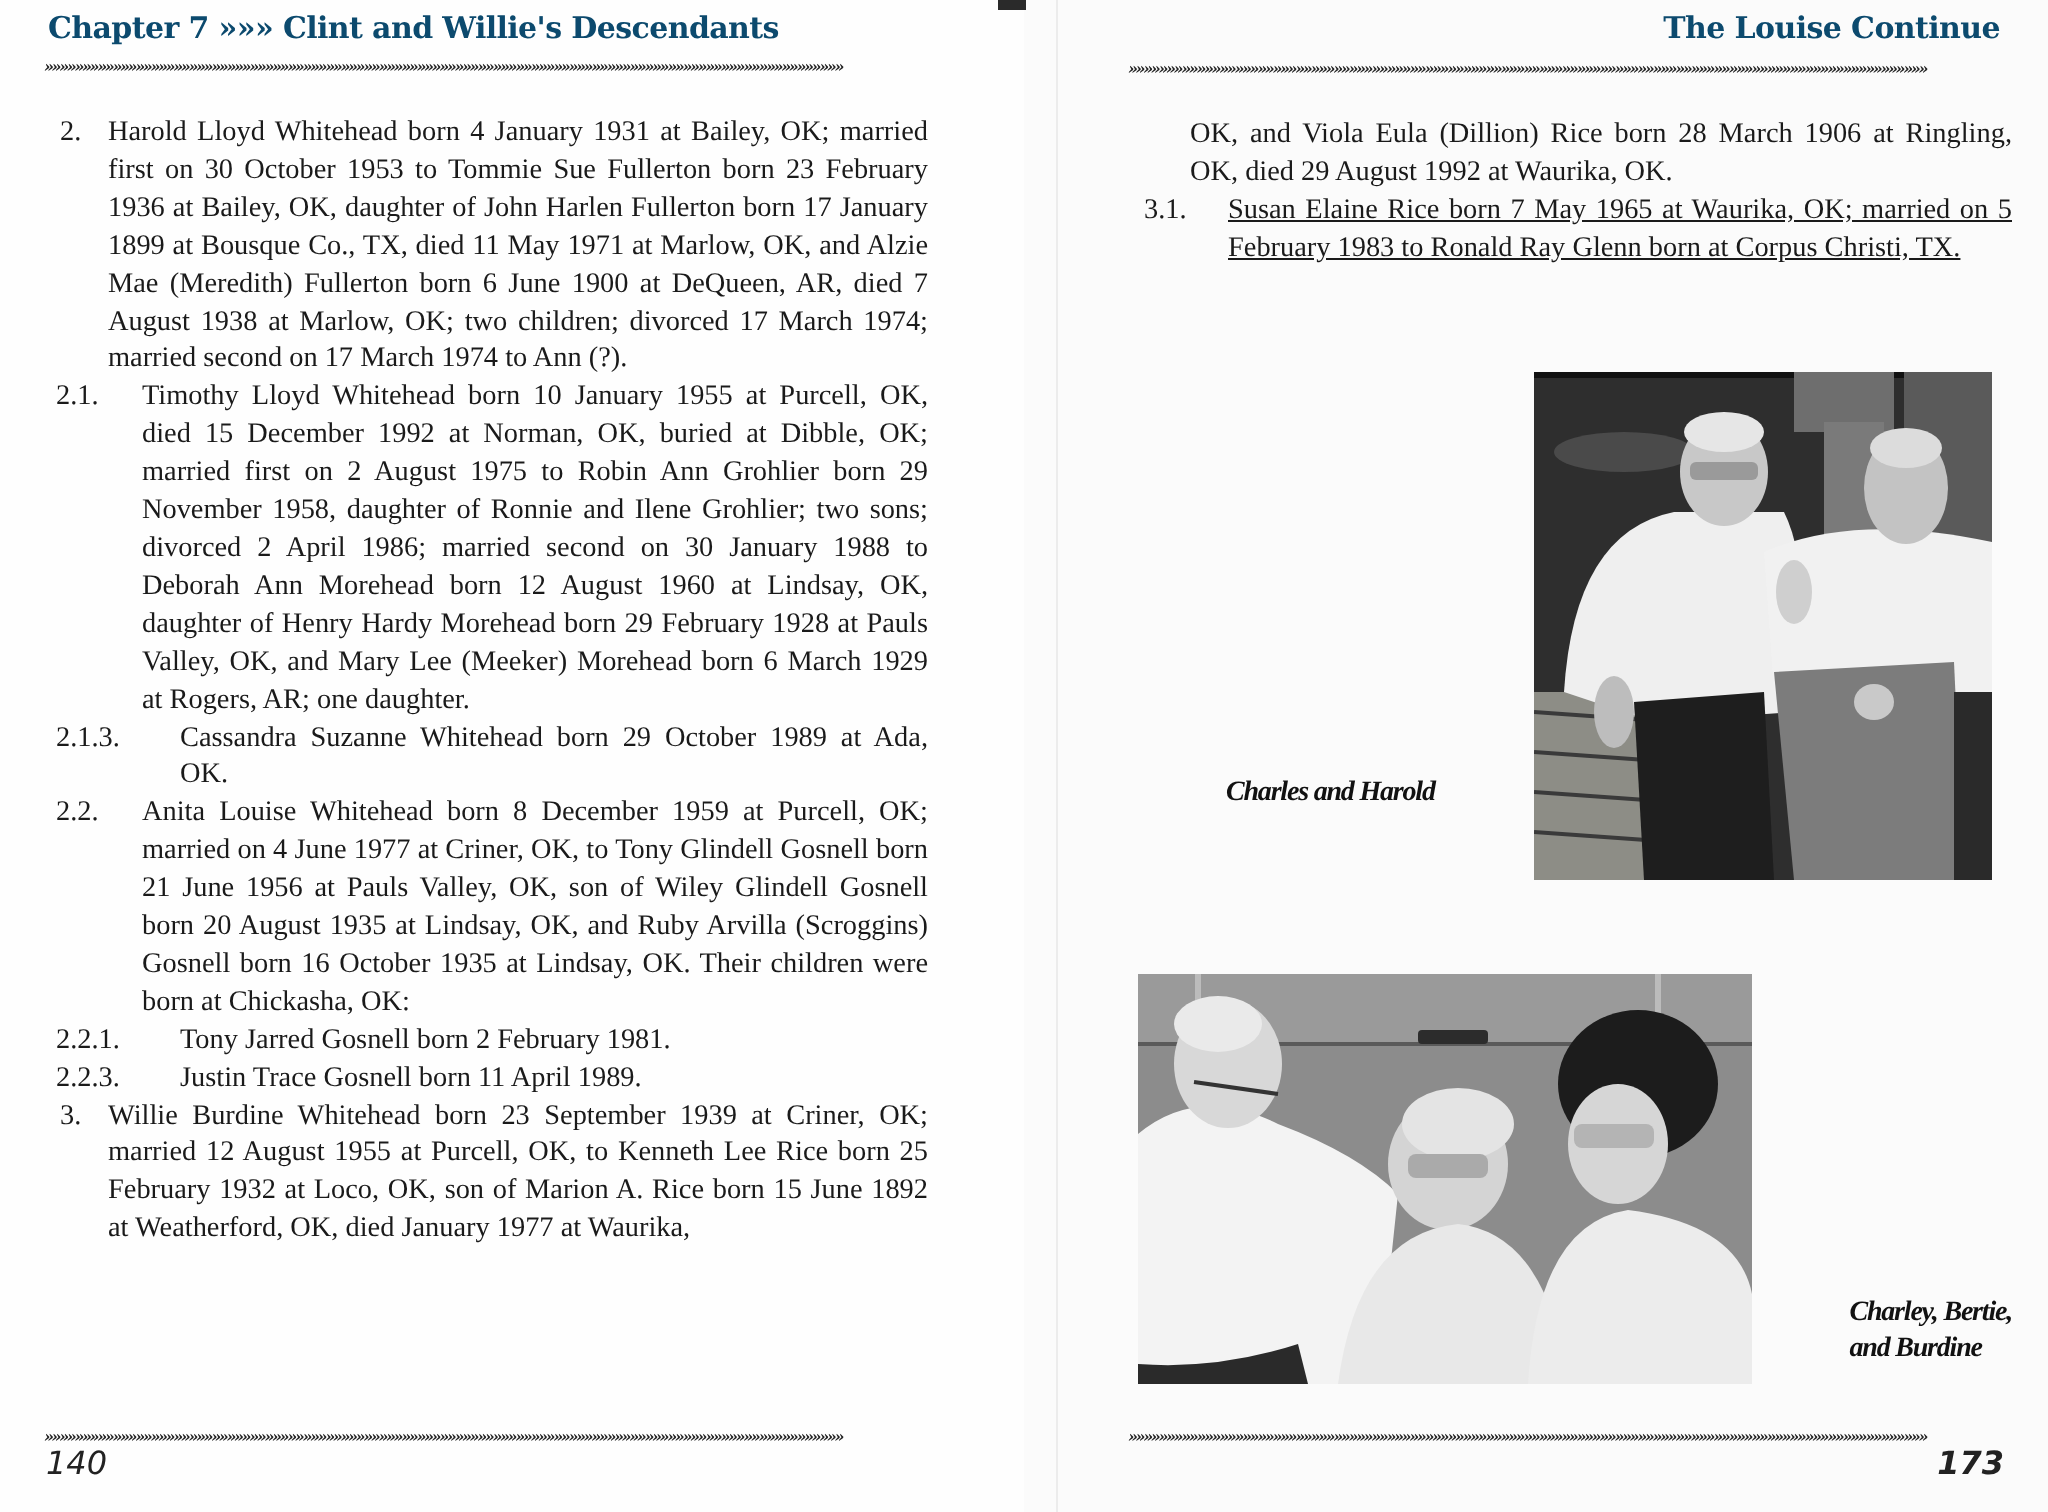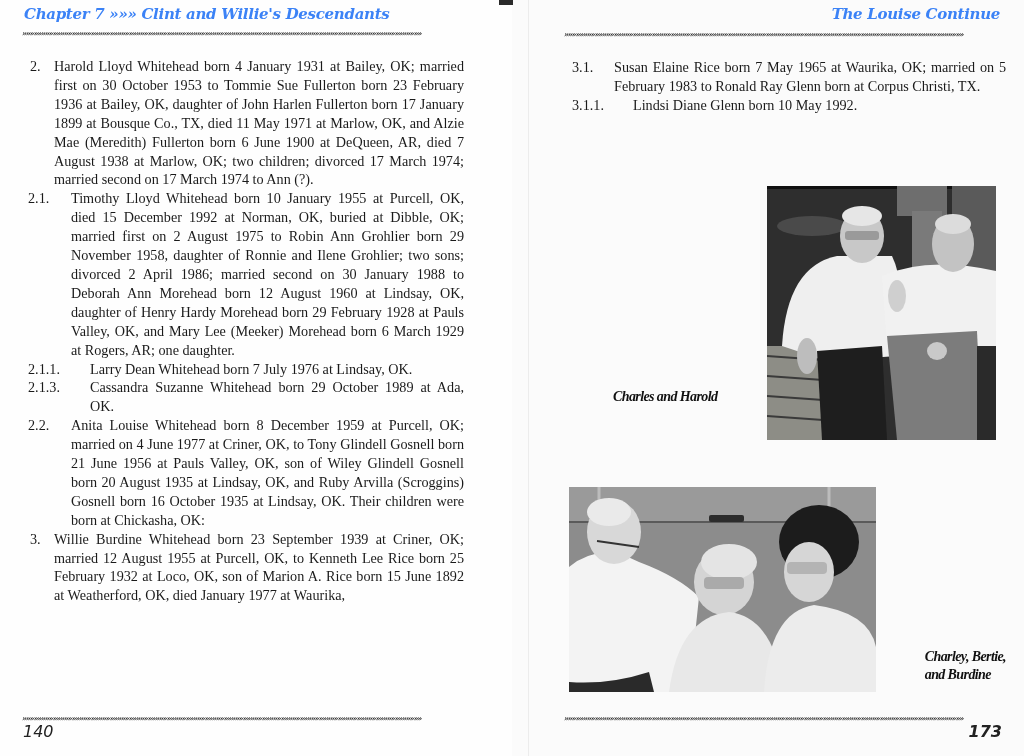--- a/index.html
+++ b/index.html
@@ -9,22 +9,22 @@
     font-family: "Liberation Serif", "DejaVu Serif", serif;
   }
   .page { position: absolute; top: 0; height: 756px; }
   .page-left { left: 0; width: 512px; background: #fefefe; }
   .page-right { left: 512px; width: 512px; background: #fbfbfb; }
   .gutter-line { position: absolute; left: 528px; top: 0; width: 1px; height: 756px; background: #ececec; }
   .top-mark { position: absolute; left: 499px; top: 0; width: 14px; height: 5px; background: #2a2a2a; }
 
   .running-head {
     position: absolute; top: 5px;
-    font-family: "DejaVu Serif", serif; font-style: italic; font-weight: bold;
-    font-size: 15px; letter-spacing: -0.3px; color: #3b82f6; white-space: nowrap;
+    font-family: "DejaVu Serif", serif; font-weight: bold;
+    font-size: 15px; letter-spacing: -0.3px; color: #0c4a6e; white-space: nowrap;
   }
   .rh-left { left: 24px; }
   .rh-right { right: 24px; }
   .chevrons {
     position: absolute; height: 10px; overflow: hidden; white-space: nowrap;
     font-family: "DejaVu Serif", serif; font-weight: bold; font-style: italic;
     font-size: 8px; line-height: 10px; letter-spacing: -1.2px; color: #222;
   }
   .chev-top-left { left: 22px; top: 28px; width: 438px; }
   .chev-top-right { left: 564px; top: 29px; width: 436px; }
@@ -42,21 +42,21 @@
   .entries-right { left: 569px; top: 58px; width: 437px; }
   .entry { position: relative; text-align: justify; }
   .entry .num { position: absolute; left: 0; top: 0; }
   .entry .txt { display: block; }
   .lvl-1 .txt { padding-left: 24px; }
   .lvl-2 .txt { padding-left: 41px; }
   .lvl-2 .num { left: -2px; }
   .lvl-3 .txt { padding-left: 60px; }
   .lvl-3 .num { left: -2px; }
   .entries-right .lvl-cont .txt { padding-left: 26px; }
-  .entries-right .lvl-2 .txt { padding-left: 45px; }
+  .entries-right .lvl-2 .txt { padding-left: 45px; text-decoration: underline; }
   .entries-right .lvl-2 .num { left: 3px; }
   .entries-right .lvl-3 .txt { padding-left: 64px; }
   .entries-right .lvl-3 .num { left: 3px; }
 
   .photo { position: absolute; overflow: hidden; }
   .photo svg { display: block; width: 100%; height: 100%; }
   .photo-1 { left: 767px; top: 186px; width: 229px; height: 254px; background: #2b2b2b; }
   .photo-2 { left: 569px; top: 487px; width: 307px; height: 205px; background: #8a8a8a; }
 
   .caption {
@@ -84,45 +84,48 @@
 <div class="entries entries-left">
   <div class="entry lvl-1">
     <span class="num">2.</span>
     <span class="txt">Harold Lloyd Whitehead born 4 January 1931 at Bailey, OK; married first on 30 October 1953 to Tommie Sue Fullerton born 23 February 1936 at Bailey, OK, daughter of John Harlen Fullerton born 17 January 1899 at Bousque Co., TX, died 11 May 1971 at Marlow, OK, and Alzie Mae (Meredith) Fullerton born 6 June 1900 at DeQueen, AR, died 7 August 1938 at Marlow, OK; two children; divorced 17 March 1974; married second on 17 March 1974 to Ann (?).</span>
   </div>
   <div class="entry lvl-2">
     <span class="num">2.1.</span>
     <span class="txt">Timothy Lloyd Whitehead born 10 January 1955 at Purcell, OK, died 15 December 1992 at Norman, OK, buried at Dibble, OK; married first on 2 August 1975 to Robin Ann Grohlier born 29 November 1958, daughter of Ronnie and Ilene Grohlier; two sons; divorced 2 April 1986; married second on 30 January 1988 to Deborah Ann Morehead born 12 August 1960 at Lindsay, OK, daughter of Henry Hardy Morehead born 29 February 1928 at Pauls Valley, OK, and Mary Lee (Meeker) Morehead born 6 March 1929 at Rogers, AR; one daughter.</span>
   </div>
   <div class="entry lvl-3">
-    <span class="num">2.1.1.</span>
-    <span class="txt">Larry Dean Whitehead born 7 July 1976 at Lindsay, OK.</span>
-  </div>
-  <div class="entry lvl-3">
     <span class="num">2.1.3.</span>
     <span class="txt">Cassandra Suzanne Whitehead born 29 October 1989 at Ada, OK.</span>
   </div>
   <div class="entry lvl-2">
     <span class="num">2.2.</span>
     <span class="txt">Anita Louise Whitehead born 8 December 1959 at Purcell, OK; married on 4 June 1977 at Criner, OK, to Tony Glindell Gosnell born 21 June 1956 at Pauls Valley, OK, son of Wiley Glindell Gosnell born 20 August 1935 at Lindsay, OK, and Ruby Arvilla (Scroggins) Gosnell born 16 October 1935 at Lindsay, OK. Their children were born at Chickasha, OK:</span>
+  </div>
+  <div class="entry lvl-3">
+    <span class="num">2.2.1.</span>
+    <span class="txt">Tony Jarred Gosnell born 2 February 1981.</span>
+  </div>
+  <div class="entry lvl-3">
+    <span class="num">2.2.3.</span>
+    <span class="txt">Justin Trace Gosnell born 11 April 1989.</span>
   </div>
   <div class="entry lvl-1">
     <span class="num">3.</span>
     <span class="txt">Willie Burdine Whitehead born 23 September 1939 at Criner, OK; married 12 August 1955 at Purcell, OK, to Kenneth Lee Rice born 25 February 1932 at Loco, OK, son of Marion A. Rice born 15 June 1892 at Weatherford, OK, died January 1977 at Waurika,</span>
   </div>
 </div>
 
 <div class="entries entries-right">
+  <div class="entry lvl-cont">
+    <span class="txt">OK, and Viola Eula (Dillion) Rice born 28 March 1906 at Ringling, OK, died 29 August 1992 at Waurika, OK.</span>
+  </div>
   <div class="entry lvl-2">
     <span class="num">3.1.</span>
     <span class="txt">Susan Elaine Rice born 7 May 1965 at Waurika, OK; married on 5 February 1983 to Ronald Ray Glenn born at Corpus Christi, TX.</span>
-  </div>
-  <div class="entry lvl-3">
-    <span class="num">3.1.1.</span>
-    <span class="txt">Lindsi Diane Glenn born 10 May 1992.</span>
   </div>
 </div>
 
 <div class="photo photo-1">
   <svg viewBox="0 0 229 254" preserveAspectRatio="none">
     <rect x="0" y="0" width="229" height="254" fill="#2e2e2e"></rect>
     <rect x="0" y="0" width="229" height="3" fill="#111"></rect>
     <ellipse cx="45" cy="40" rx="35" ry="10" fill="#4a4a4a"></ellipse>
     <rect x="130" y="0" width="50" height="30" fill="#6e6e6e"></rect>
     <rect x="185" y="0" width="44" height="90" fill="#5a5a5a"></rect>

